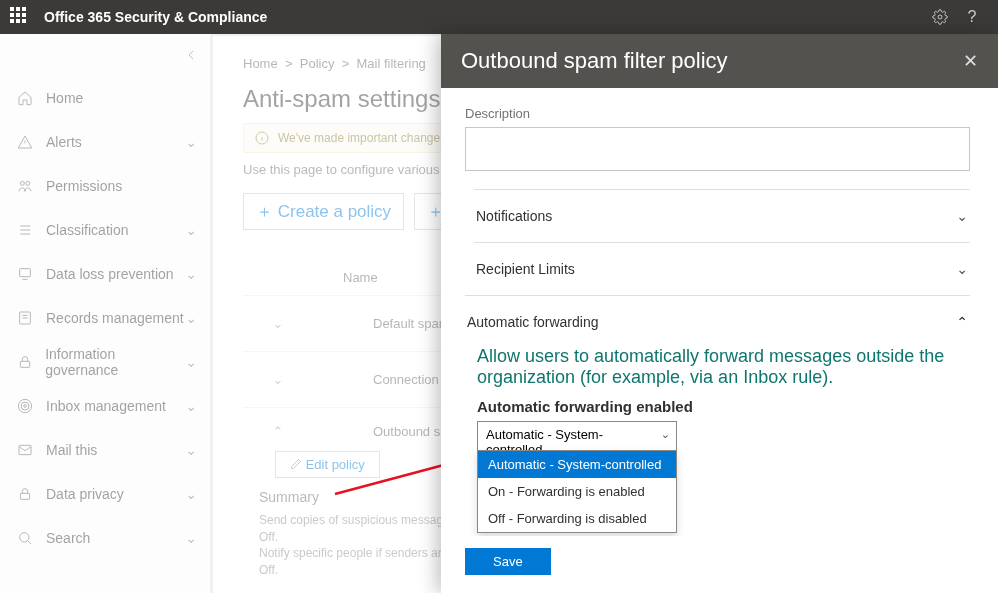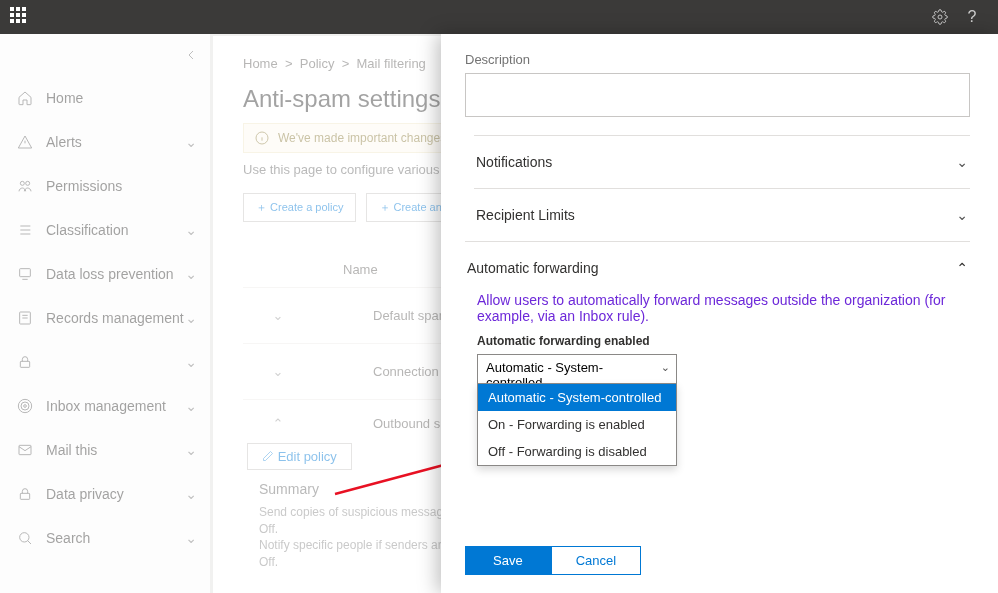--- a/index.html
+++ b/index.html
@@ -26,52 +26,52 @@
     
     .main { position:absolute; top:34px; left:213px; right:0; bottom:0; background:#fff; padding: 20px 30px; color:#323130; border-top:2px solid #e1dfdd; }
     .divider-vert { position:absolute; top:34px; left:210px; bottom:0; width:6px; background:#e1dfdd; }
     .breadcrumb { font-size:13px; color:#605e5c; margin-bottom:14px; }
     .breadcrumb a { color:#605e5c; text-decoration:none; }
     .page-h1 { font-size:24px; font-weight:300; color:#333; margin-bottom:10px; }
     .info-banner { background:#fdf9ef; border:1px solid #f0e6c8; padding:6px 10px; font-size:12px; color:#8a7a3a; display:flex; align-items:center; gap:8px; }
     .info-text { font-size:13px; color:#666; margin-top:8px; max-width:600px; line-height:1.4; }
     .info-text a { color:#0078d4; text-decoration:none; }
     .cmd-row { margin-top:14px; display:flex; gap:10px; }
-    .cmd-btn { border:1px solid #c8c6c4; background:#fff; color:#0078d4; padding:6px 12px; font-size:11px; cursor:pointer; }
+    .cmd-btn { border:1px solid #c8c6c4; background:#fff; color:#0078d4; padding:6px 12px; font-size:17px; cursor:pointer; }
     .table-head { margin-top:30px; padding:10px 100px; font-size:13px; color:#605e5c; }
     .row-item { border-top:1px solid #edebe9; padding:20px 0; display:flex; align-items:center; gap:60px; color:#605e5c; font-size:13px; }
     .row-caret { width:70px; text-align:center; color:#999; }
     .expanded-row { border-top:1px solid #edebe9; padding:16px 0 0 0; }
-    .edit-btn { border:1px solid #c8c6c4; background:#fff; color:#0078d4; padding:5px 14px; font-size:13px; margin-left:4px; cursor:pointer; }
+    .edit-btn { border:1px solid #c8c6c4; background:#fff; color:#0078d4; padding:5px 14px; font-size:13px; margin-left:32px; cursor:pointer; }
     .summary-block { margin:10px 0 0 16px; font-size:12px; color:#888; line-height:1.4; }
     .summary-title { font-size:14px; color:#666; margin-bottom:4px; }
 
     
     .panel { position:absolute; top:34px; right:0; width:557px; height:559px; background:#fff; z-index:10; box-shadow: -4px 0 18px rgba(0,0,0,0.25); display:flex; flex-direction:column; }
     .panel-head { background:#54524f; color:#fff; padding:14px 20px; display:flex; align-items:center; }
     .panel-title { font-size:22px; font-weight:300; }
     .panel-close { margin-left:auto; font-size:18px; cursor:pointer; color:#ddd; }
     .panel-body { flex:1; padding:18px 28px 10px 24px; overflow:hidden; }
     .field-label { font-size:13px; color:#737373; margin-bottom:6px; display:block; }
     .desc-input { width:100%; height:44px; border:1px solid #c8c6c4; resize:none; padding:6px; font-size:13px; }
     .section { border-top:1px solid #e1dfdd; padding:18px 2px; display:flex; align-items:center; font-size:14px; color:#323130; cursor:pointer;margin-left:9px; }
     .section:first-of-type { border-top:none; }
     .section .chev { margin-left:auto; color:#555; }
     .af-section { border-top:1px solid #e1dfdd; padding:18px 2px 10px; font-size:14px; color:#323130; }
     .af-title-row { display:flex; align-items:center; cursor:pointer; }
-    .af-desc { font-size:14px; color:#6d28d9; margin:16px 0 10px 10px; }
-    .af-sublabel { font-size:12px; font-weight:600; margin:4px 0 6px 10px; color:#323130; }
+    .af-desc { font-size:18px; color:#0f766e; margin:16px 0 10px 10px; }
+    .af-sublabel { font-size:15px; font-weight:600; margin:4px 0 6px 10px; color:#323130; }
     .dropdown { margin-left:10px; position:relative; width:200px; }
     .dropdown-sel { width:100%; border:1px solid #8a8886; background:#fff; padding:5px 22px 5px 8px; font-size:13px; cursor:pointer; text-align:left; position:relative; }
     .dropdown-sel .dd-caret { position:absolute; right:6px; top:6px; color:#555; font-size:11px; }
     .dropdown-list { position:absolute; top:29px; left:0; width:100%; background:#fff; border:1px solid #8a8886; z-index:30; box-shadow:0 4px 8px rgba(0,0,0,0.15); }
     .dropdown-list .opt { padding:6px 10px; font-size:13px; cursor:pointer; }
     .dropdown-list .opt.selected { background:#0078d4; color:#fff; }
 
-    .panel-footer { padding:12px 24px 18px 24px; display:flex; gap:0; }
+    .panel-footer { padding:12px 24px 18px 24px; display:flex; gap:16px; }
     .btn-primary { background:#0078d4; color:#fff; border:none; padding:6px 28px; font-size:13px; cursor:pointer; }
     .btn-secondary { background:#fff; color:#0078d4; border:1px solid #0078d4; padding:6px 24px; font-size:13px; cursor:pointer; }
 
     
     .arrow { position:absolute; top:452px; left:330px; width:150px; height:60px; z-index:7; pointer-events:none; }
 
     svg.ic { width:16px; height:16px; stroke:currentColor; fill:none; stroke-width:1.4; }
   </style>
 </head>
 <body>
@@ -81,20 +81,21 @@
     <span></span>
       <span></span>
       <span></span>
       <span></span>
       <span></span>
       <span></span>
       <span></span>
       <span></span>
       <span></span>
   </div>
+  <div class="topbar-title">Office 365 Security &amp; Compliance</div>
   <div class="topbar-spacer"></div>
   <div class="topbar-icon">
     <svg class="ic" viewBox="0 0 24 24">
         <circle cx="12" cy="12" r="3"></circle>
         <path d="M19.4 15a1.7 1.7 0 0 0 .34 1.87l.06.06a2 2 0 1 1-2.83 2.83l-.06-.06a1.7 1.7 0 0 0-1.87-.34 1.7 1.7 0 0 0-1 1.56V21a2 2 0 0 1-4 0v-.09a1.7 1.7 0 0 0-1-1.56 1.7 1.7 0 0 0-1.87.34l-.06.06a2 2 0 1 1-2.83-2.83l.06-.06A1.7 1.7 0 0 0 5 15a1.7 1.7 0 0 0-1.56-1H3a2 2 0 0 1 0-4h.09A1.7 1.7 0 0 0 4.65 9a1.7 1.7 0 0 0-.34-1.87l-.06-.06A2 2 0 1 1 7.08 4.24l.06.06A1.7 1.7 0 0 0 9 4.65 1.7 1.7 0 0 0 10 3.09V3a2 2 0 0 1 4 0v.09c0 .67.4 1.28 1 1.56a1.7 1.7 0 0 0 1.87-.34l.06-.06a2 2 0 1 1 2.83 2.83l-.06.06A1.7 1.7 0 0 0 19.35 9c.28.6.89 1 1.56 1H21a2 2 0 0 1 0 4h-.09a1.7 1.7 0 0 0-1.51 1z"></path>
       </svg>
   </div>
   <div class="topbar-icon">?</div>
 </div>
 
@@ -167,20 +168,21 @@
         <span>Records management</span>
         <span class="nav-chevron">⌄</span>
       </div>
       <div class="nav-item">
         <span class="nav-icon">
           <svg class="ic" viewBox="0 0 24 24">
             <rect x="5" y="11" width="14" height="9" rx="1"></rect>
             <path d="M8 11V8a4 4 0 0 1 8 0v3"></path>
           </svg>
         </span>
+        <span>Information governance</span>
         <span class="nav-chevron">⌄</span>
       </div>
       <div class="nav-item">
         <span class="nav-icon">
           <svg class="ic" viewBox="0 0 24 24">
             <circle cx="12" cy="12" r="2"></circle>
             <circle cx="12" cy="12" r="6"></circle>
             <circle cx="12" cy="12" r="10"></circle>
           </svg>
         </span>
@@ -283,20 +285,24 @@
 <svg class="arrow" viewBox="0 0 150 60">
   <defs>
       <marker id="ah" markerWidth="10" markerHeight="10" refX="8" refY="3" orient="auto">
         <path d="M0,0 L0,6 L9,3 z" fill="#e81123"></path>
       </marker>
     </defs>
   <line x1="5" y1="42" x2="140" y2="6" stroke="#e81123" stroke-width="2.5" marker-end="url(#ah)"></line>
 </svg>
 
 <div class="panel">
+  <div class="panel-head">
+    <div class="panel-title">Outbound spam filter policy</div>
+    <div class="panel-close">✕</div>
+  </div>
   <div class="panel-body">
     <label class="field-label">Description</label>
     <textarea class="desc-input" style=""></textarea>
 
     <div style="height:14px"></div>
     <div class="section">
       <span>Notifications</span>
       <span class="chev">⌄</span>
     </div>
     <div class="section">
@@ -318,15 +324,14 @@
         <div class="dropdown-list">
           <div class="opt selected">Automatic - System-controlled</div>
           <div class="opt">On - Forwarding is enabled</div>
           <div class="opt">Off - Forwarding is disabled</div>
         </div>
       </div>
     </div>
   </div>
   <div class="panel-footer">
     <button class="btn-primary">Save</button>
-    <button class="btn-secondary">Cancel</button>
   </div>
 </div>
 
 </body></html>

